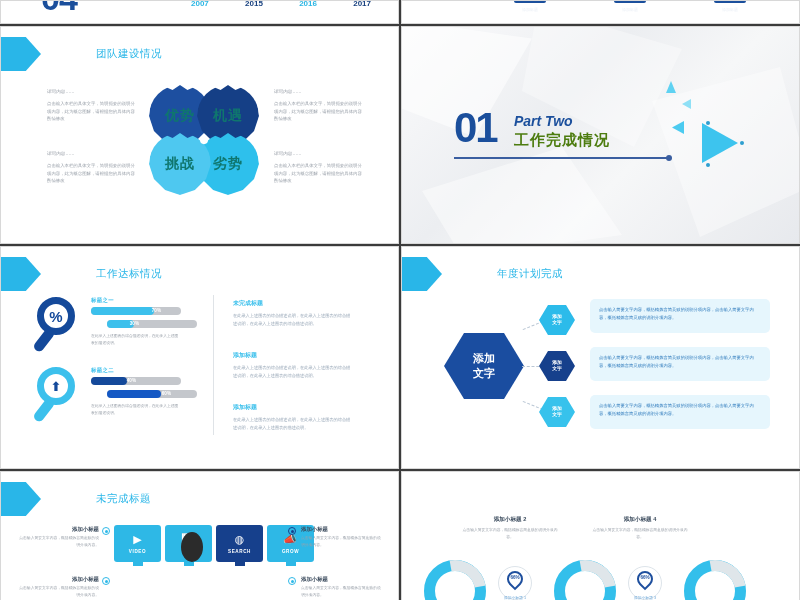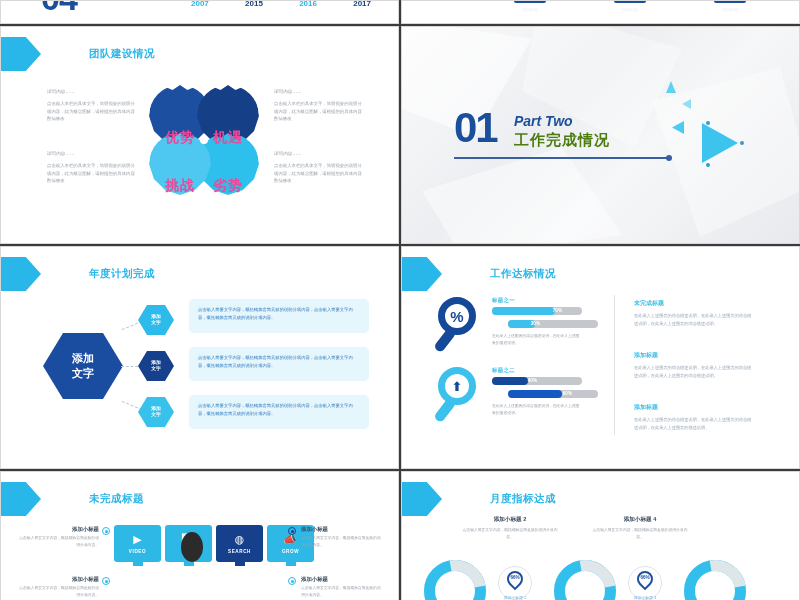--- a/index.html
+++ b/index.html
@@ -19,36 +19,36 @@
   .slide{
     position:relative;overflow:hidden;background:#ffffff;
     box-sizing:border-box;border:1px solid #d8d8d8;
   }
   .slide-inner{position:absolute;inset:0;overflow:hidden;background:#fff;}
 
   
   .tbar{position:absolute;left:0;top:10px;height:34px;display:flex;align-items:center;}
   .tarrow{width:40px;height:34px;background:#29b6e8;
      clip-path:polygon(0 0,62% 0,100% 50%,62% 100%,0 100%);}
-  .ttext{margin-left:8px;font-size:10.5px;font-weight:bold;color:#29b6e8;letter-spacing:.5px;padding-left:40px;}
+  .ttext{margin-left:15px;font-size:10.5px;font-weight:normal;color:#29b6e8;letter-spacing:.5px;padding-left:40px;}
 
   
   .a-num{position:absolute;left:40px;top:-22px;font-size:34px;font-weight:bold;color:#1b4f9c;letter-spacing:-1px;}
   .a-years{position:absolute;left:190px;top:-2px;width:180px;display:flex;justify-content:space-between;}
   .a-years span{font-size:8px;font-weight:bold;}
   .yr-c{color:#2bb6e4;}.yr-d{color:#17407f;}
 
   
   .b-box{position:absolute;top:-14px;width:32px;height:16px;background:#1b4f9c;border-radius:2px;}
   .b-cap{position:absolute;top:6px;width:48px;text-align:center;font-size:4px;color:#e9eef5;}
 
   
   .swot{position:absolute;left:148px;top:58px;width:110px;height:110px;}
-  .pet{position:absolute;width:62px;height:62px;display:flex;align-items:flex-end;justify-content:center;
-      color:#ec4899;font-weight:bold;font-size:14px;letter-spacing:1px;}
+  .pet{position:absolute;width:62px;height:62px;display:flex;align-items:center;justify-content:center;
+      color:#0f766e;font-weight:bold;font-size:14px;letter-spacing:1px;}
   .pet span{position:relative;z-index:3;}
   .pet::before{content:"";position:absolute;inset:0;border-radius:50% 50% 50% 50%;}
   .p1{left:0;top:0;}   .p1::before{background:#1d4fa0;border-radius:50% 50% 50% 50%/50% 50% 50% 50%;
       clip-path:polygon(50% 0,62% 8%,76% 2%,88% 12%,97% 28%,100% 50%,92% 74%,74% 92%,50% 100%,26% 92%,8% 74%,0 50%,3% 28%,12% 12%,24% 2%,38% 8%);}
   .p2{left:48px;top:0;} .p2::before{background:#153f86;
       clip-path:polygon(50% 0,62% 8%,76% 2%,88% 12%,97% 28%,100% 50%,92% 74%,74% 92%,50% 100%,26% 92%,8% 74%,0 50%,3% 28%,12% 12%,24% 2%,38% 8%);}
   .p3{left:0;top:48px;} .p3::before{background:#4ec8f0;
       clip-path:polygon(50% 0,62% 8%,76% 2%,88% 12%,97% 28%,100% 50%,92% 74%,74% 92%,50% 100%,26% 92%,8% 74%,0 50%,3% 28%,12% 12%,24% 2%,38% 8%);}
   .p4{left:48px;top:48px;} .p4::before{background:#2ec0ec;
       clip-path:polygon(50% 0,62% 8%,76% 2%,88% 12%,97% 28%,100% 50%,92% 74%,74% 92%,50% 100%,26% 92%,8% 74%,0 50%,3% 28%,12% 12%,24% 2%,38% 8%);}
@@ -224,20 +224,78 @@
       <div class="dot-n" style="left:304px;top:94px"></div>
       <div class="dot-n" style="left:338px;top:114px"></div>
       <div class="dot-n" style="left:304px;top:136px"></div>
     </div>
   </div>
 
   <div class="slide">
     <div class="slide-inner">
       <div class="tbar">
         <div class="tarrow"></div>
+        <div class="ttext">工作达标情况</div>
+      </div>
+
+      <div class="mag">
+        <div class="mag-handle" style="left:38px;top:80px;background:#14499a"></div>
+        <div class="mag-ring" style="left:36px;top:50px;border:7px solid #14499a;background:#fff">
+          <span class="mag-glyph" style="color:#14499a">%</span>
+        </div>
+      </div>
+      <div class="mag-lbl" style="left:90px;top:50px">标题之一</div>
+      <div class="bar-wrap" style="left:90px;top:60px;width:90px">
+        <div class="bar-fill" style="width:70%;background:#3cc0ec"></div>
+        <span class="bar-pct" style="right:20px">70%</span>
+      </div>
+      <div class="bar-wrap" style="left:106px;top:73px;width:90px">
+        <div class="bar-fill" style="width:30%;background:#3cc0ec"></div>
+        <span class="bar-pct" style="right:58px">30%</span>
+      </div>
+      <div class="mag-note" style="left:90px;top:86px">在此录入上述图表的综合描述说明，在此录入上述图表的描述说明。</div>
+
+      <div class="mag">
+        <div class="mag-handle" style="left:38px;top:150px;background:#3cc0ec"></div>
+        <div class="mag-ring" style="left:36px;top:120px;border:7px solid #3cc0ec;background:#fff">
+          <span class="mag-glyph" style="color:#14499a;font-size:13px">⬆</span>
+        </div>
+      </div>
+      <div class="mag-lbl" style="left:90px;top:120px">标题之二</div>
+      <div class="bar-wrap" style="left:90px;top:130px;width:90px">
+        <div class="bar-fill" style="width:40%;background:#14499a"></div>
+        <span class="bar-pct" style="right:45px">40%</span>
+      </div>
+      <div class="bar-wrap" style="left:106px;top:143px;width:90px">
+        <div class="bar-fill" style="width:60%;background:#1458c4"></div>
+        <span class="bar-pct" style="right:26px">60%</span>
+      </div>
+      <div class="mag-note" style="left:90px;top:156px">在此录入上述图表的综合描述说明，在此录入上述图表的描述说明。</div>
+
+      <div class="vsep"></div>
+
+      <div class="rcol" style="top:52px">
+        <h4>未完成标题</h4>
+        <p>在此录入上述图表的综合描述说明，在此录入上述图表的综合描述说明，在此录入上述图表的综合描述说明。</p>
+      </div>
+      <div class="rcol" style="top:104px">
+        <h4>添加标题</h4>
+        <p>在此录入上述图表的综合描述说明，在此录入上述图表的综合描述说明，在此录入上述图表的综合描述说明。</p>
+      </div>
+      <div class="rcol" style="top:156px">
+        <h4>添加标题</h4>
+        <p>在此录入上述图表的综合描述说明，在此录入上述图表的综合描述说明，在此录入上述图表的描述说明。</p>
+      </div>
+    </div>
+  </div>
+
+  <div class="slide">
+    <div class="slide-inner">
+      <div class="tbar">
+        <div class="tarrow"></div>
         <div class="ttext">年度计划完成</div>
       </div>
 
       <div class="hex hex-main">
         <div>
           <div>添加</div>
           <div>文字</div>
         </div>
       </div>
 
@@ -267,78 +325,20 @@
       <div class="card c1">点击输入简要文字内容，概括精炼言简意赅的说明分项内容，点击输入简要文字内容，概括精炼言简意赅的说明分项内容。</div>
       <div class="card c2">点击输入简要文字内容，概括精炼言简意赅的说明分项内容，点击输入简要文字内容，概括精炼言简意赅的说明分项内容。</div>
       <div class="card c3">点击输入简要文字内容，概括精炼言简意赅的说明分项内容，点击输入简要文字内容，概括精炼言简意赅的说明分项内容。</div>
     </div>
   </div>
 
   <div class="slide">
     <div class="slide-inner">
       <div class="tbar">
         <div class="tarrow"></div>
-        <div class="ttext">工作达标情况</div>
-      </div>
-
-      <div class="mag">
-        <div class="mag-handle" style="left:38px;top:80px;background:#14499a"></div>
-        <div class="mag-ring" style="left:36px;top:50px;border:7px solid #14499a;background:#fff">
-          <span class="mag-glyph" style="color:#14499a">%</span>
-        </div>
-      </div>
-      <div class="mag-lbl" style="left:90px;top:50px">标题之一</div>
-      <div class="bar-wrap" style="left:90px;top:60px;width:90px">
-        <div class="bar-fill" style="width:70%;background:#3cc0ec"></div>
-        <span class="bar-pct" style="right:20px">70%</span>
-      </div>
-      <div class="bar-wrap" style="left:106px;top:73px;width:90px">
-        <div class="bar-fill" style="width:30%;background:#3cc0ec"></div>
-        <span class="bar-pct" style="right:58px">30%</span>
-      </div>
-      <div class="mag-note" style="left:90px;top:86px">在此录入上述图表的综合描述说明，在此录入上述图表的描述说明。</div>
-
-      <div class="mag">
-        <div class="mag-handle" style="left:38px;top:150px;background:#3cc0ec"></div>
-        <div class="mag-ring" style="left:36px;top:120px;border:7px solid #3cc0ec;background:#fff">
-          <span class="mag-glyph" style="color:#14499a;font-size:13px">⬆</span>
-        </div>
-      </div>
-      <div class="mag-lbl" style="left:90px;top:120px">标题之二</div>
-      <div class="bar-wrap" style="left:90px;top:130px;width:90px">
-        <div class="bar-fill" style="width:40%;background:#14499a"></div>
-        <span class="bar-pct" style="right:45px">40%</span>
-      </div>
-      <div class="bar-wrap" style="left:106px;top:143px;width:90px">
-        <div class="bar-fill" style="width:60%;background:#1458c4"></div>
-        <span class="bar-pct" style="right:26px">60%</span>
-      </div>
-      <div class="mag-note" style="left:90px;top:156px">在此录入上述图表的综合描述说明，在此录入上述图表的描述说明。</div>
-
-      <div class="vsep"></div>
-
-      <div class="rcol" style="top:52px">
-        <h4>未完成标题</h4>
-        <p>在此录入上述图表的综合描述说明，在此录入上述图表的综合描述说明，在此录入上述图表的综合描述说明。</p>
-      </div>
-      <div class="rcol" style="top:104px">
-        <h4>添加标题</h4>
-        <p>在此录入上述图表的综合描述说明，在此录入上述图表的综合描述说明，在此录入上述图表的综合描述说明。</p>
-      </div>
-      <div class="rcol" style="top:156px">
-        <h4>添加标题</h4>
-        <p>在此录入上述图表的综合描述说明，在此录入上述图表的综合描述说明，在此录入上述图表的描述说明。</p>
-      </div>
-    </div>
-  </div>
-
-  <div class="slide">
-    <div class="slide-inner">
-      <div class="tbar">
-        <div class="tarrow"></div>
         <div class="ttext">未完成标题</div>
       </div>
 
       <div class="mon" style="left:113px;top:53px;background:#2eb8e6">
         <span class="gi">▶</span>
         <span class="mlab">VIDEO</span>
       </div>
       <div class="mon" style="left:164px;top:53px;background:#2eb8e6">
         <span class="gi">📈</span>
         <span class="mlab">IDEA</span>
@@ -383,24 +383,20 @@
       <div class="qbullet" style="left:287px;top:105px">
           <i></i>
         </div>
 
       <div class="cursor"></div>
     </div>
   </div>
 
   <div class="slide">
     <div class="slide-inner">
-      <div class="tbar">
-        <div class="tarrow"></div>
-        <div class="ttext">月度指标达成</div>
-      </div>
 
       <div class="dhead" style="left:60px;top:44px">
         <div class="dh">添加小标题 2</div>
         <div class="db">点击输入简要文字内容，概括精炼言简意赅的说明分项内容。</div>
       </div>
       <div class="dhead" style="left:190px;top:44px">
         <div class="dh">添加小标题 4</div>
         <div class="db">点击输入简要文字内容，概括精炼言简意赅的说明分项内容。</div>
       </div>
 

